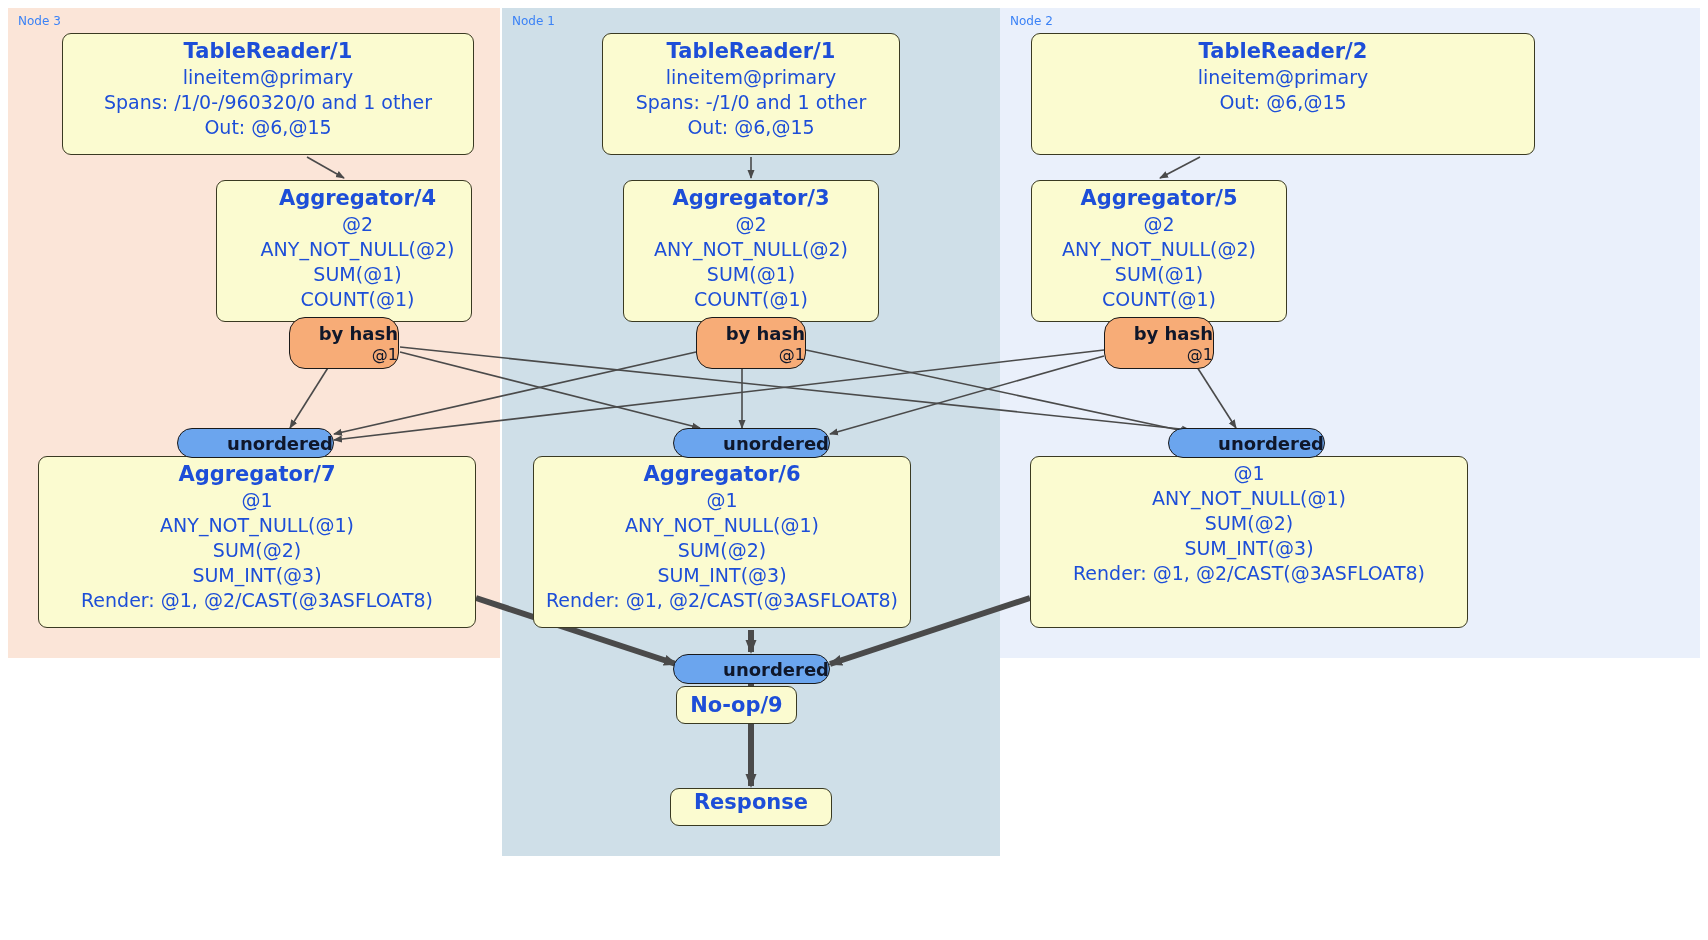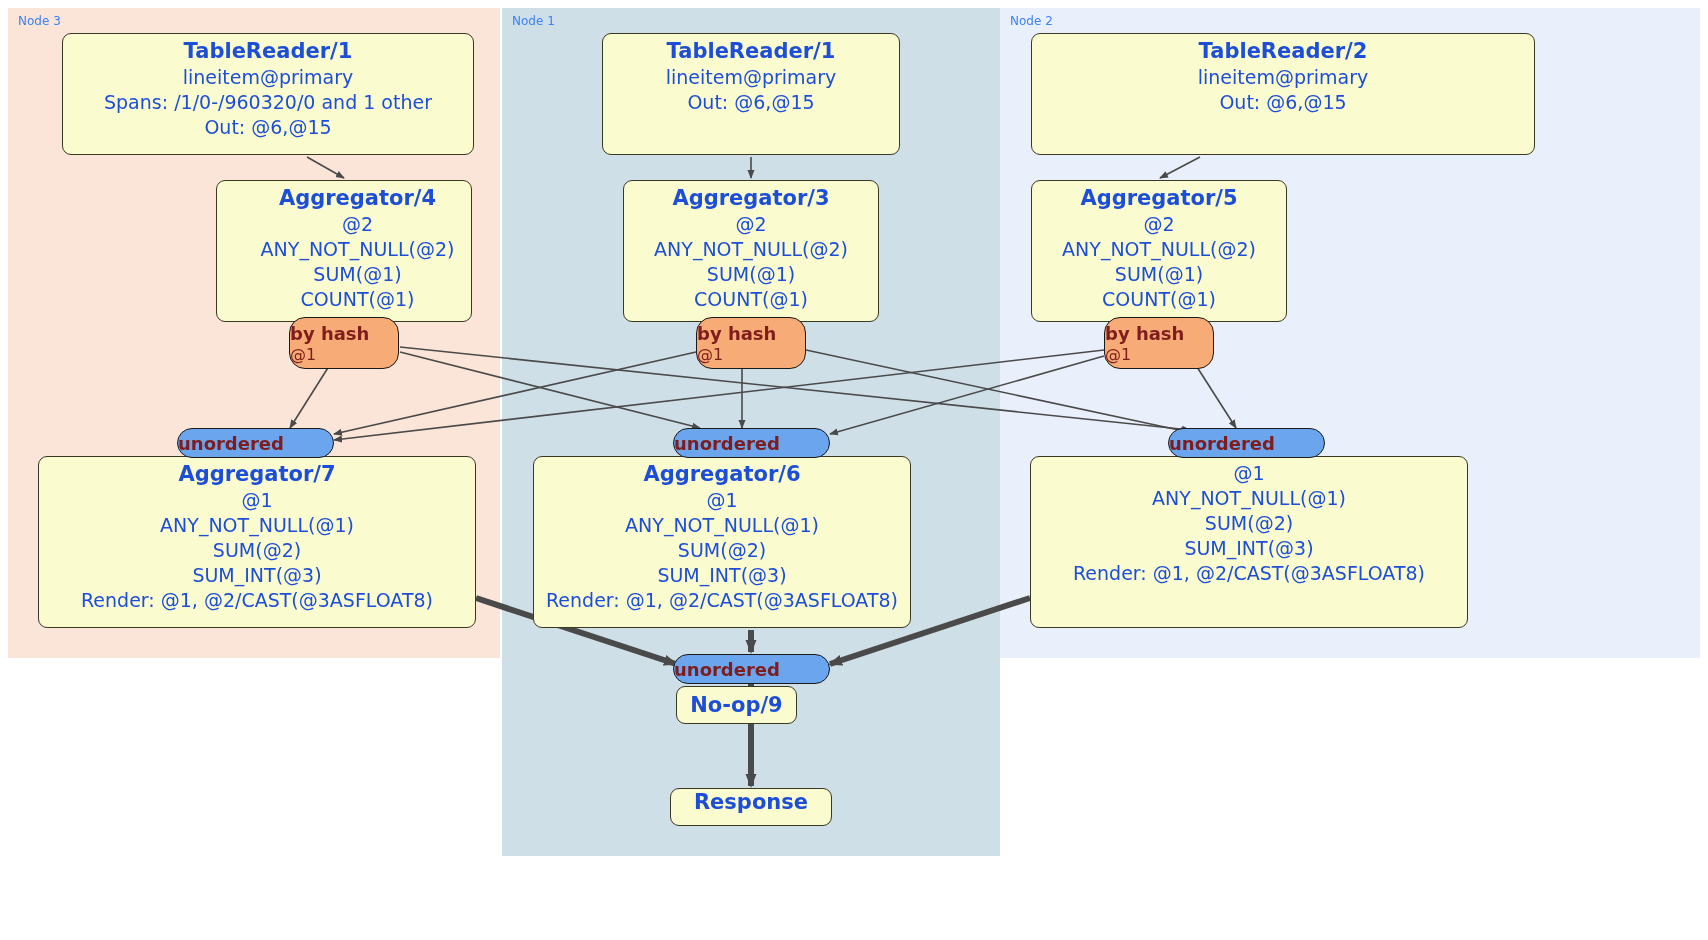--- a/index.html
+++ b/index.html
@@ -11,21 +11,21 @@
   .region{position:absolute;box-sizing:border-box;}
   .region-label{position:absolute;font-size:12px;color:#3b82f6;}
 
   .node-box{position:absolute;box-sizing:border-box;
             background:#fbfbd0;border:1.6px solid #3a3a22;border-radius:9px;
             text-align:center;color:#1d4ed8;}
   .node-title{font-weight:bold;font-size:21px;line-height:27px;}
   .node-line{font-size:19px;line-height:25px;}
 
   .pill{position:absolute;box-sizing:border-box;border:1.6px solid #1a1a1a;
-        border-radius:16px;text-align:left;color:#7f1d1d;}
+        border-radius:16px;text-align:right;color:#0f172a;}
   .pill.hash{background:#f7ac77;}
   .pill.unord{background:#6ba5ee;}
   .pill-main{font-weight:bold;font-size:18px;line-height:22px;}
   .pill-sub{font-size:16px;line-height:19px;}
 </style>
 </head>
 <body>
 
 <div id="stage">
 
@@ -86,20 +86,21 @@
         <div class="node-title">Aggregator/7</div>
         <div class="node-line">@1</div>
         <div class="node-line">ANY_NOT_NULL(@1)</div>
         <div class="node-line">SUM(@2)</div>
         <div class="node-line">SUM_INT(@3)</div>
         <div class="node-line">Render: @1, @2/CAST(@3ASFLOAT8)</div>
       </div>
       <div class="node-box" style="left: 602px; top: 33px; width: 298px; padding-top: 4px; min-height: 122px;">
         <div class="node-title">TableReader/1</div>
         <div class="node-line">lineitem@primary</div>
+        <div class="node-line">Spans: -/1/0 and 1 other</div>
         <div class="node-line">Out: @6,@15</div>
       </div>
       <div class="node-box" style="left: 623px; top: 180px; width: 256px; padding-top: 4px; min-height: 142px;">
         <div class="node-title">Aggregator/3</div>
         <div class="node-line">@2</div>
         <div class="node-line">ANY_NOT_NULL(@2)</div>
         <div class="node-line">SUM(@1)</div>
         <div class="node-line">COUNT(@1)</div>
       </div>
       <div class="node-box" style="left: 533px; top: 456px; width: 378px; padding-top: 4px; min-height: 172px;">

